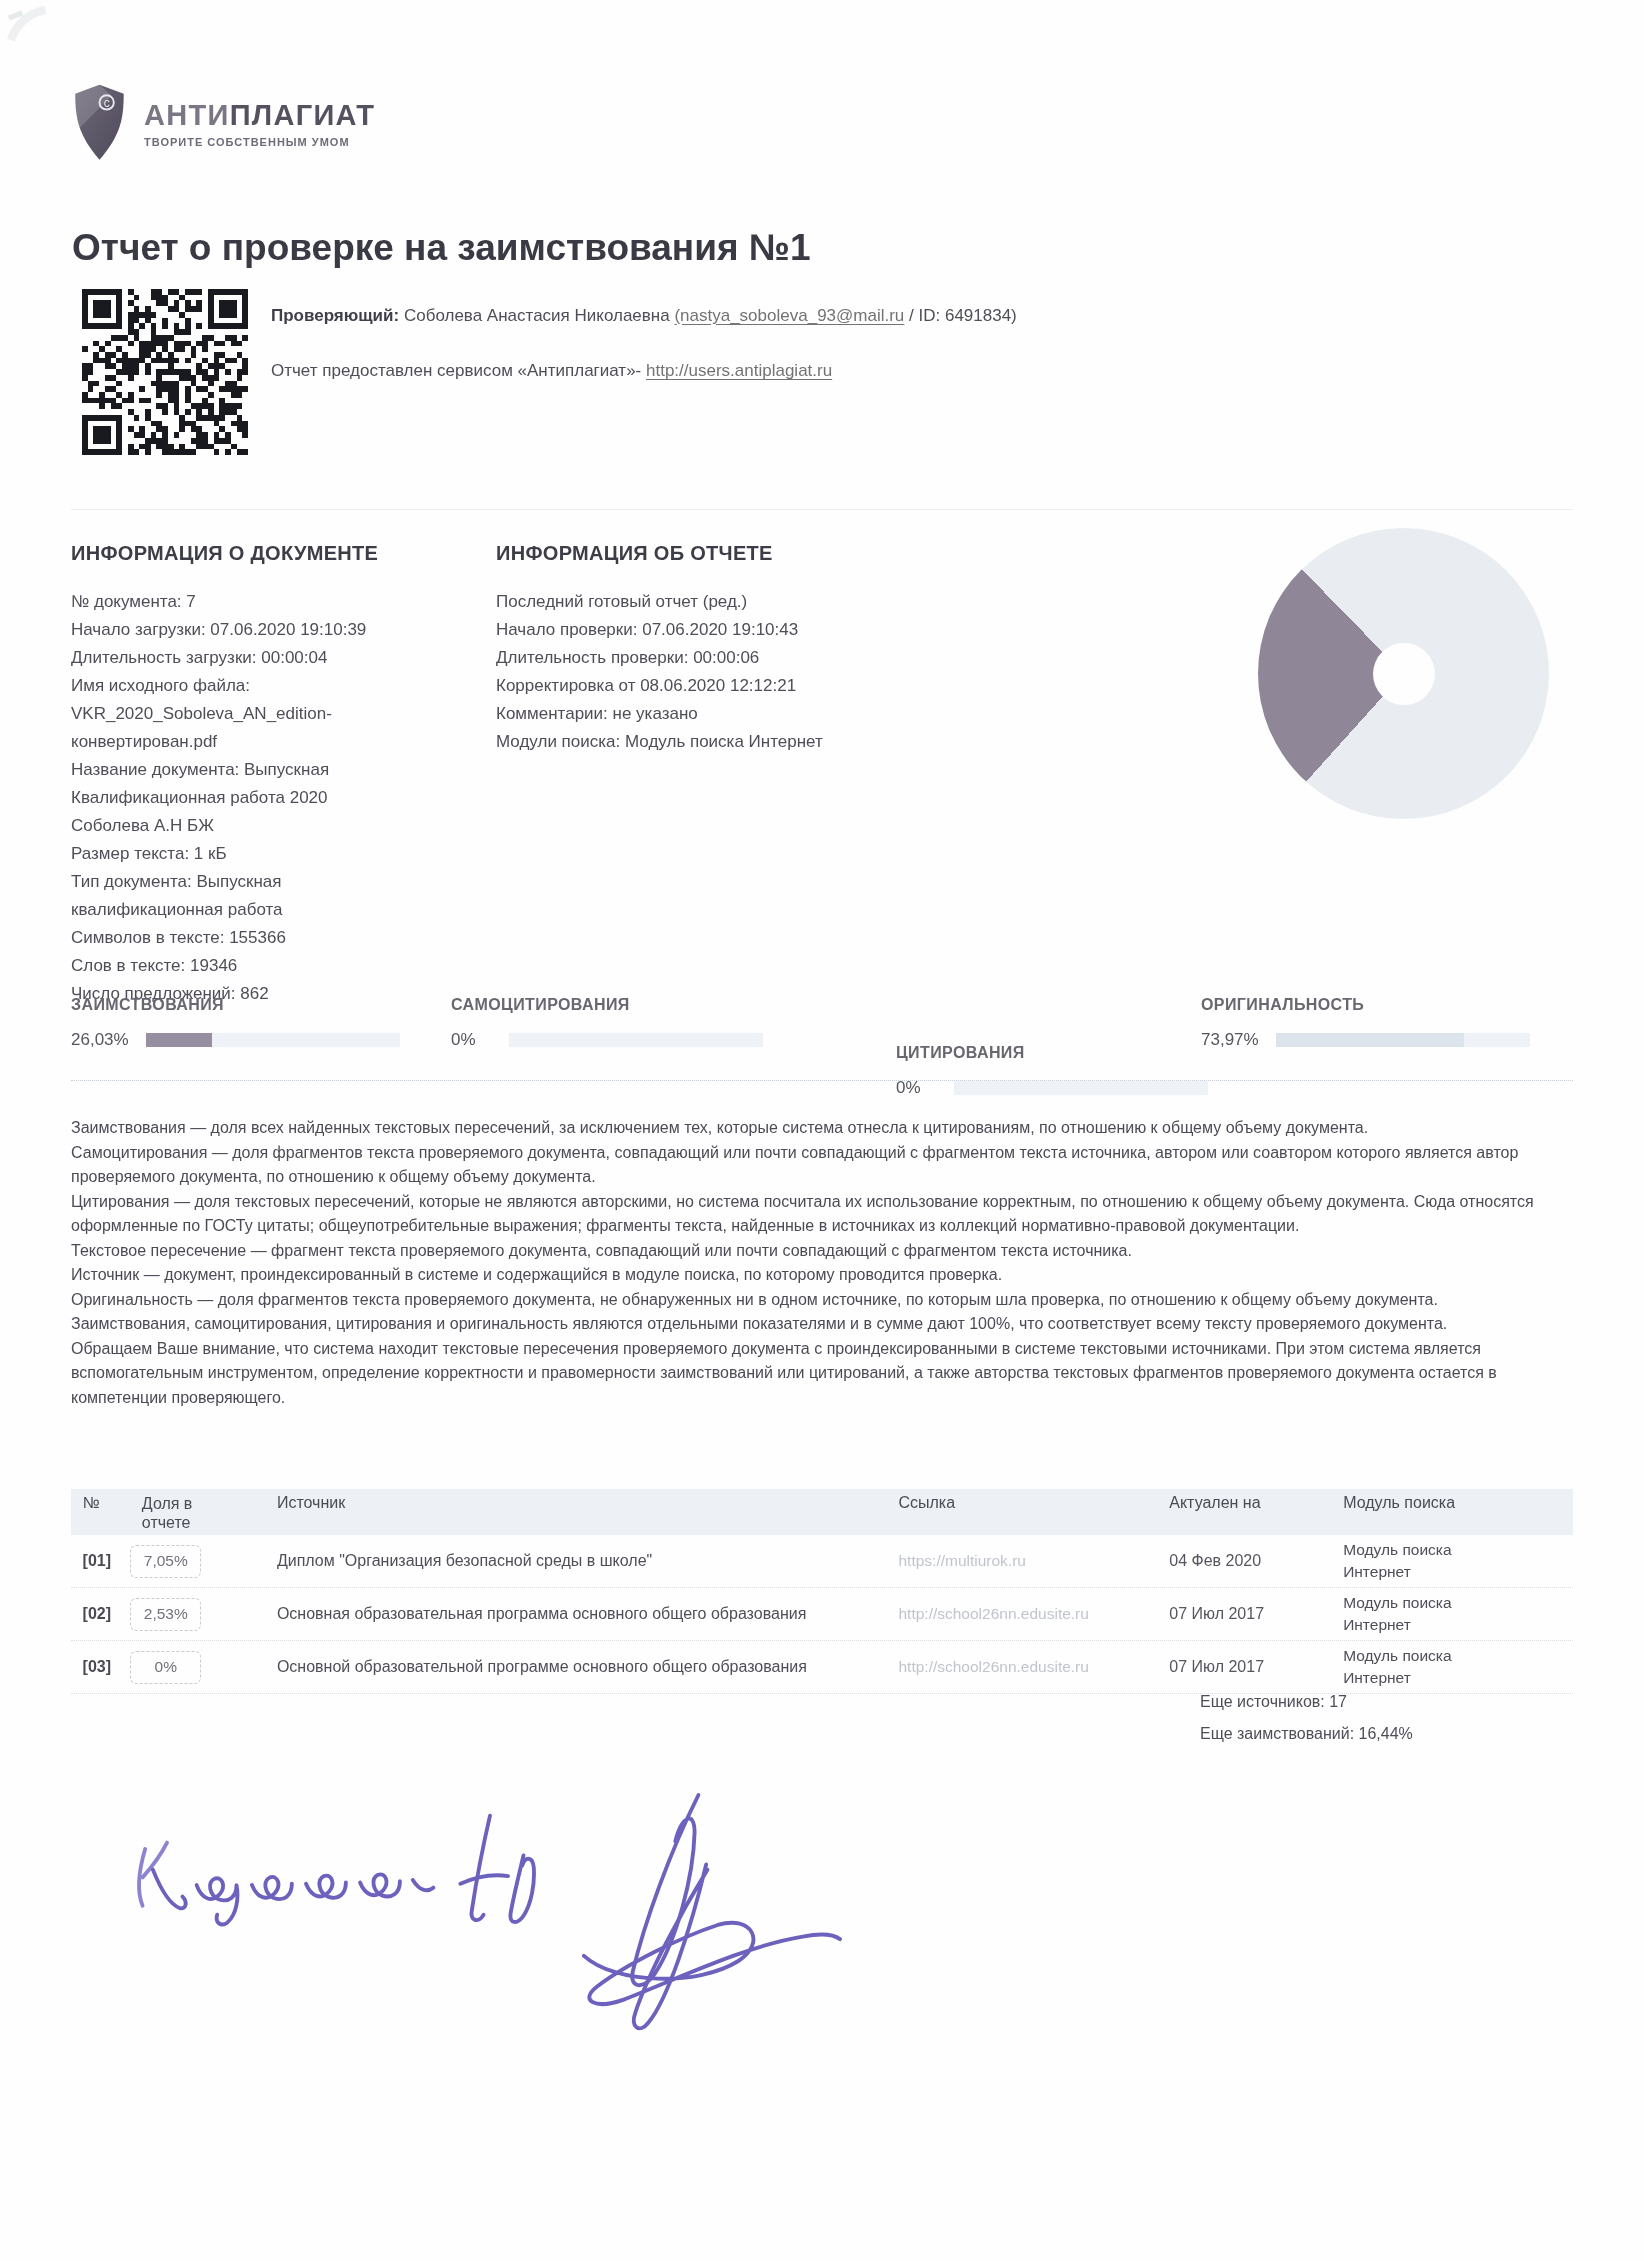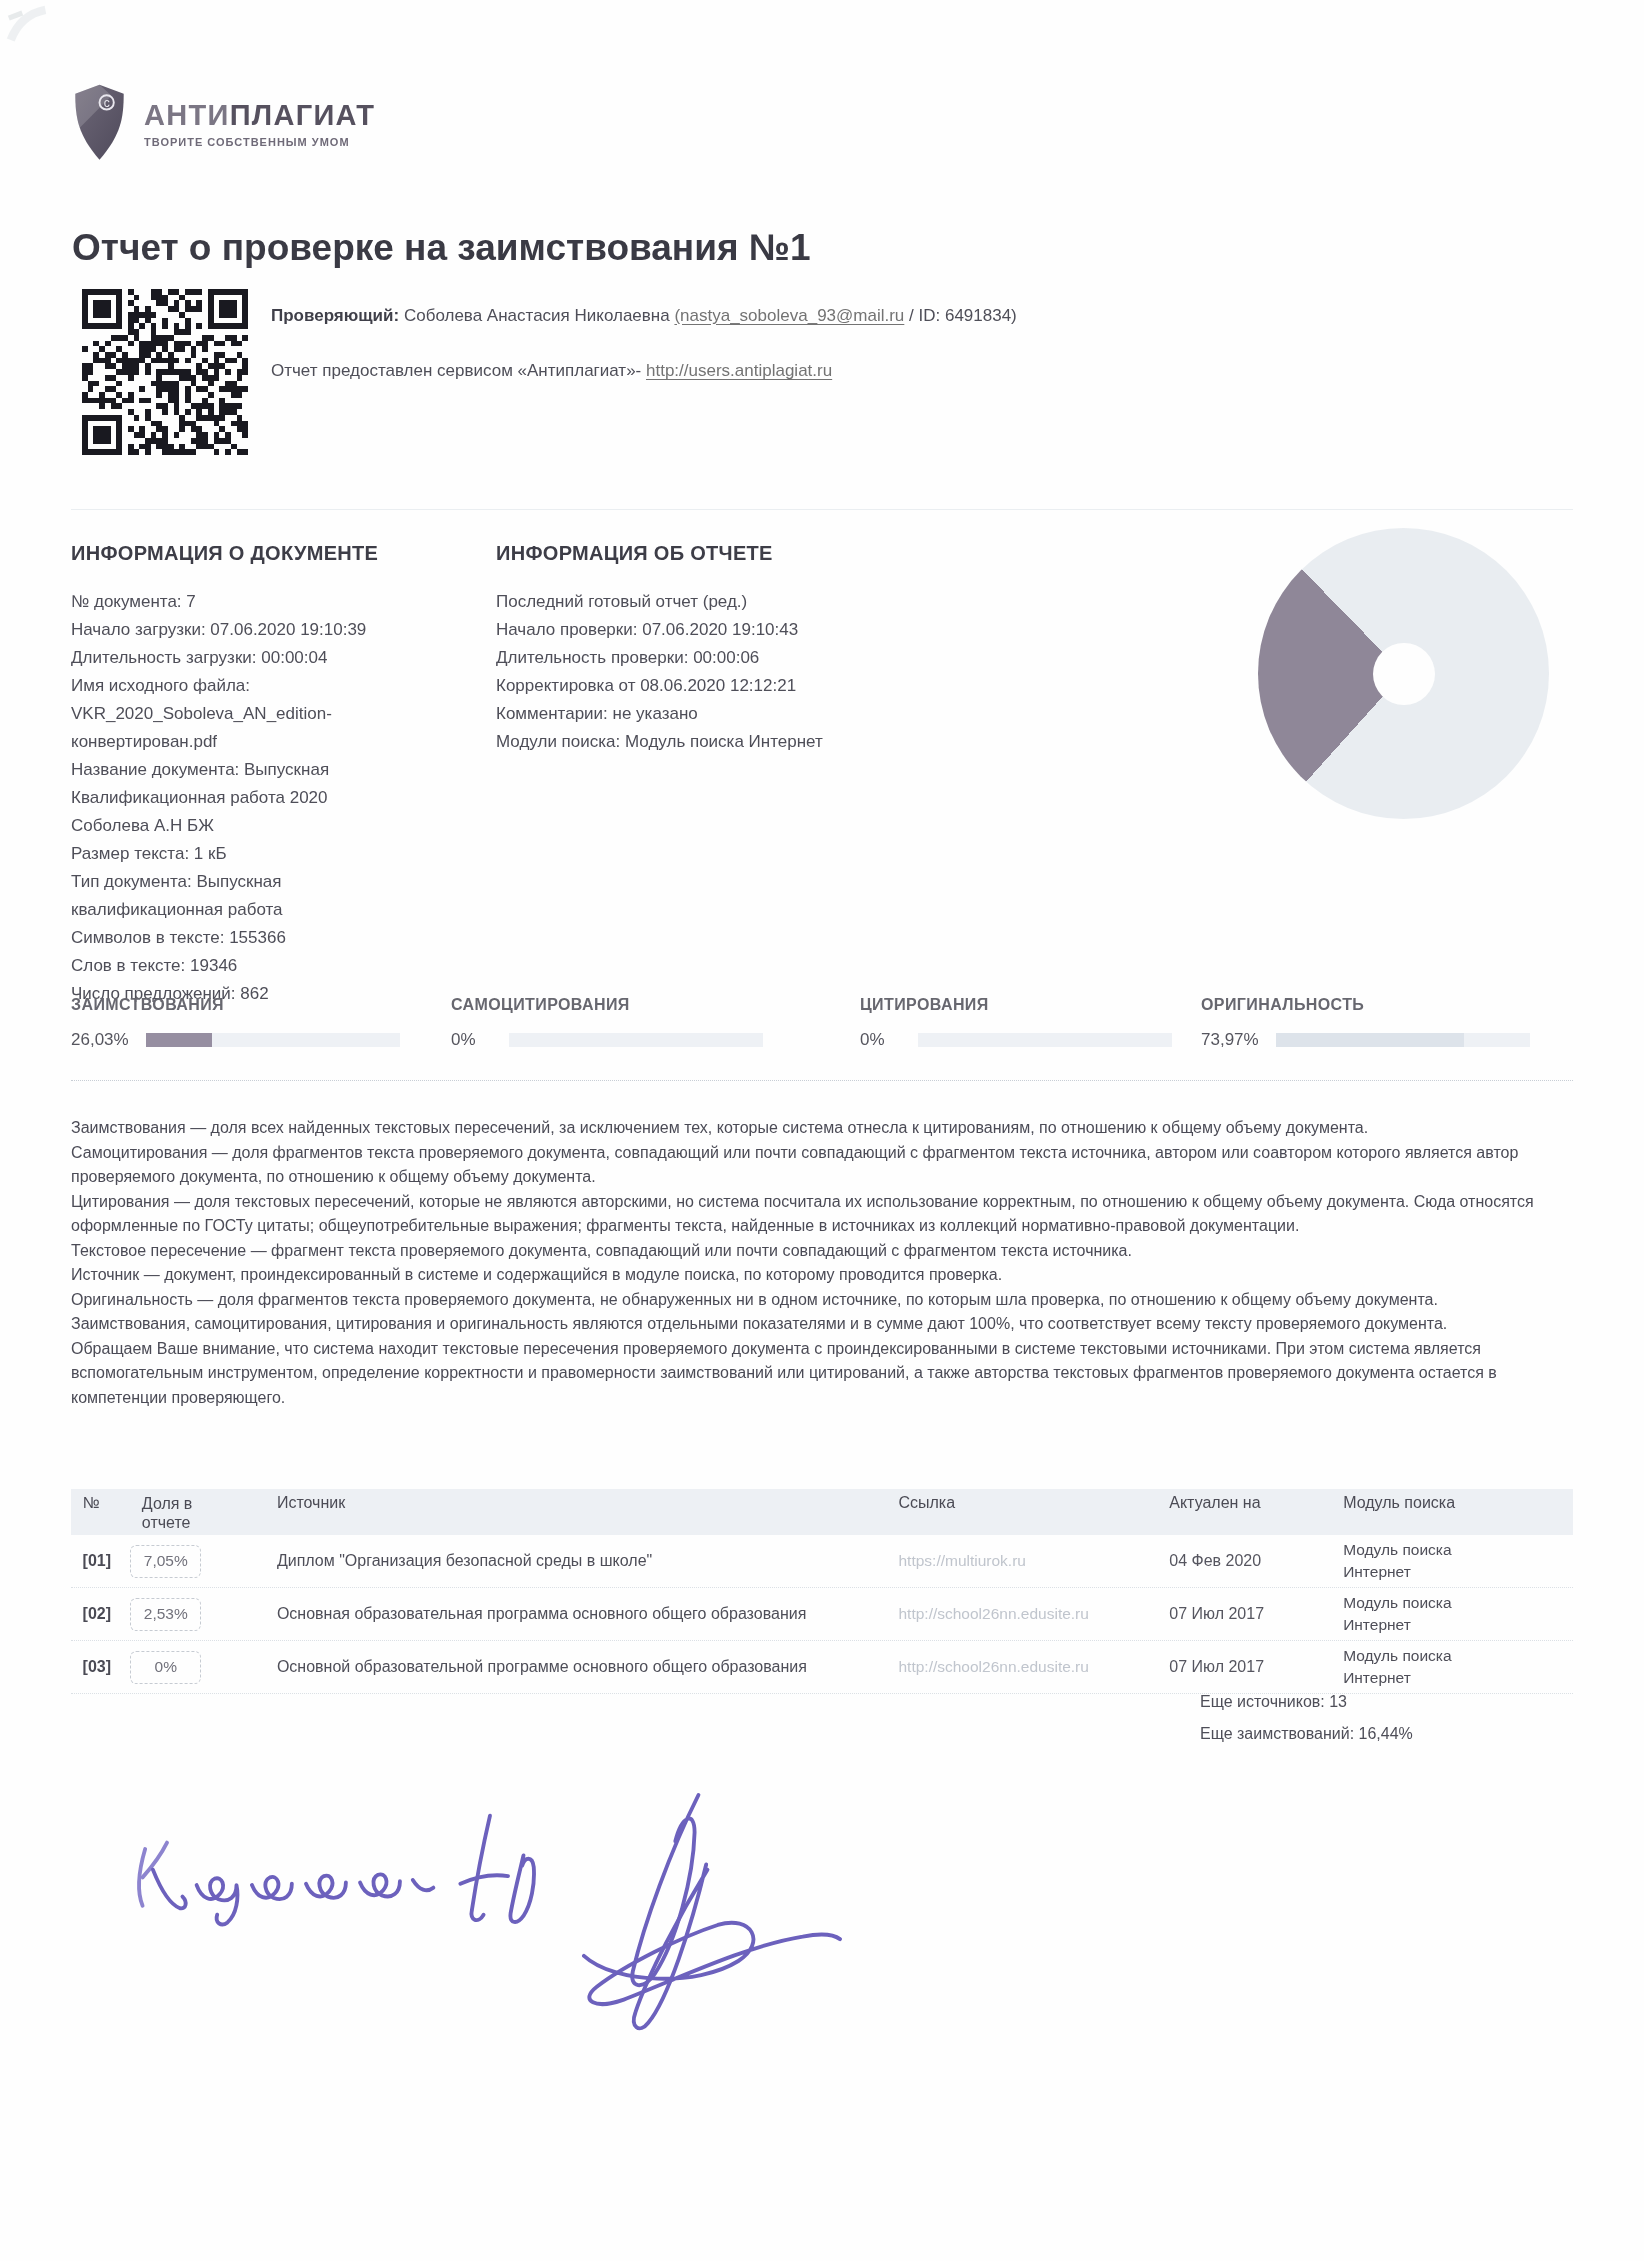--- a/index.html
+++ b/index.html
@@ -40,21 +40,21 @@
   .donut{position:absolute;left:1258px;top:528px;width:291px;height:291px;border-radius:50%;}
   .donut .hole{position:absolute;left:50%;top:50%;width:62px;height:62px;margin:-31px 0 0 -31px;
                background:#fefefe;border-radius:50%;}
 
   .stat{position:absolute;top:996px;}
   .stat .slabel{font-size:16px;font-weight:bold;color:#67676f;letter-spacing:0.4px;}
   .stat .srow{display:flex;align-items:center;margin-top:15.5px;}
   .stat .sval{font-size:17px;color:#55555e;min-width:41px;margin-right:17px;}
   .stat .sbar{width:254px;height:14px;background:#eef1f5;position:relative;overflow:hidden;}
   .stat .sfill{position:absolute;left:0;top:0;bottom:0;width:0;}
-  .stat-0{left:71px;} .stat-1{left:451px;} .stat-2{left:860px;} .stat-3{left:1201px;}
+  .stat-0{left:71px;} .stat-1{left:451px;} .stat-2{left:896px;margin-top:48px;} .stat-3{left:1201px;}
 
   .divider2{position:absolute;left:71px;top:1080px;width:1502px;border-top:1.9px dotted #c8ced5;}
 
   .defs{position:absolute;left:71px;top:1116px;width:1506px;font-size:16px;line-height:24.5px;color:#4b4b56;}
   .defs p{margin:0;}
 
   
   .srcTable{position:absolute;left:71px;top:1489px;width:1502px;font-size:16px;}
   .thead{display:flex;background:#edf0f4;min-height:46px;align-items:flex-start;
          color:#4b4b55;padding-top:5.2px;box-sizing:border-box;}
@@ -669,21 +669,21 @@
       <div class="c-link lnk">http://school26nn.edusite.ru</div>
       <div class="c-date dat">07 Июл 2017</div>
       <div class="c-module">
             <div class="mod">Модуль поиска Интернет</div>
           </div>
     </div>
   </div>
   </div>
 
   <div class="notes">
-    <div>Еще источников: 13</div>
+    <div>Еще источников: 17</div>
     <div>Еще заимствований: 16,44%</div>
   </div>
 
   <div class="signature">
     <svg viewBox="0 0 1120 415" fill="none" stroke="#6c61bd" stroke-width="6" stroke-linecap="round" stroke-linejoin="round">
       <path d="M24,98 C14,132 10,162 20,186" stroke="#8d84cf"></path>
       <path d="M20,142 C36,124 50,104 58,88" stroke="#8d84cf"></path>
       <path d="M36,130 C48,160 62,184 78,190 C88,192 90,180 82,172"></path>
       <path d="M104,154 C112,176 128,182 140,168 C150,156 144,140 132,144 C120,150 124,170 138,176 C154,182 166,172 166,154 C170,174 166,200 152,212 C142,220 132,212 136,200"></path>
       <path d="M190,154 C198,174 214,180 226,166 C236,154 230,138 218,142 C206,148 210,168 224,174 C240,180 252,170 252,152"></path>

